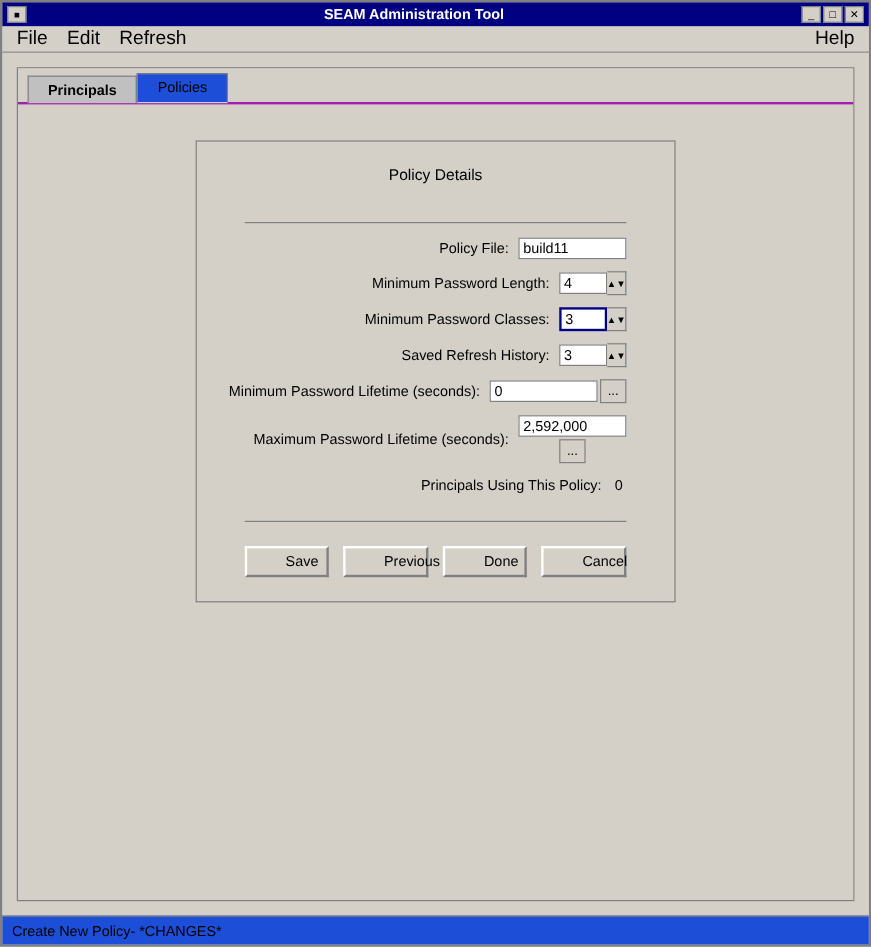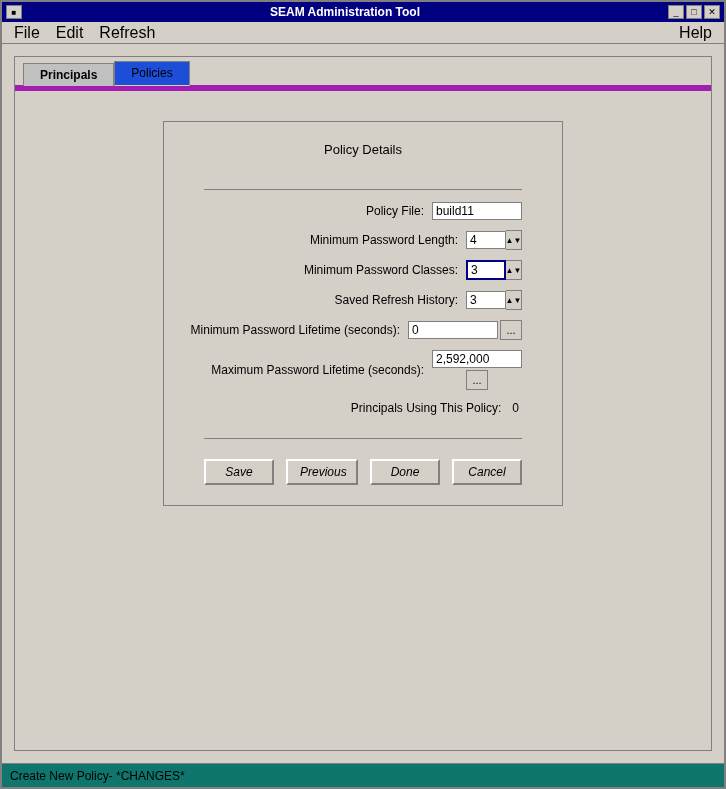--- a/index.html
+++ b/index.html
@@ -105,21 +105,21 @@
       border-bottom: 1px solid #d4d0c8;
       font-weight: normal;
     }
     .tab.inactive {
       background: #c0c0c0;
       margin-top: 2px;
     }
     .tab-content {
       flex: 1;
       background: #d4d0c8;
-      border-top: 6px solid #a21caf;
+      border-top: 2px solid #a21caf;
       padding: 30px 40px;
       display: flex;
       flex-direction: column;
       align-items: center;
     }
     .policy-details-box {
       background: #d4d0c8;
       border: 1px solid #808080;
       padding: 20px 40px 20px 40px;
       width: 400px;
@@ -202,31 +202,30 @@
       font-size: 12px;
       padding: 1px 3px;
     }
     .button-row {
       display: flex;
       justify-content: center;
       gap: 12px;
       margin-top: 8px;
     }
     .btn {
-      padding: 4px 12px;
+      padding: 4px 32px;
       background: #d4d0c8;
       border: 2px solid;
       border-color: #ffffff #808080 #808080 #ffffff;
       font-size: 12px;
       cursor: pointer;
       min-width: 70px;
-      font-style: italic;
     }
     .status-bar {
-      background: #0f766e;
+      background: #1d4ed8;
       height: 24px;
       border-top: 1px solid #808080;
       display: flex;
       align-items: center;
       padding: 0 8px;
       font-size: 12px;
       flex-shrink: 0;
     }
   </style>
 </head>

